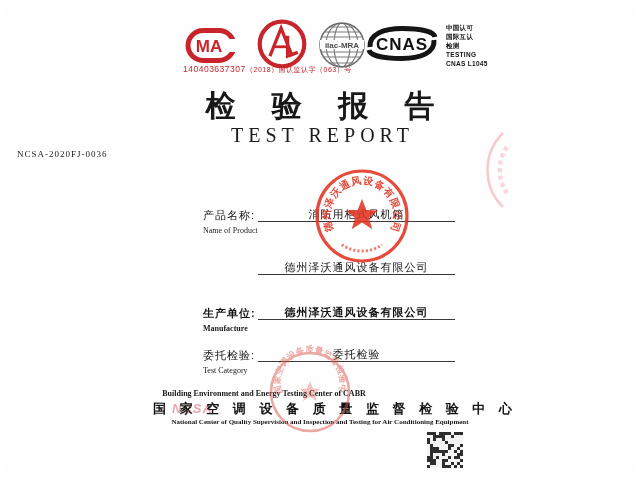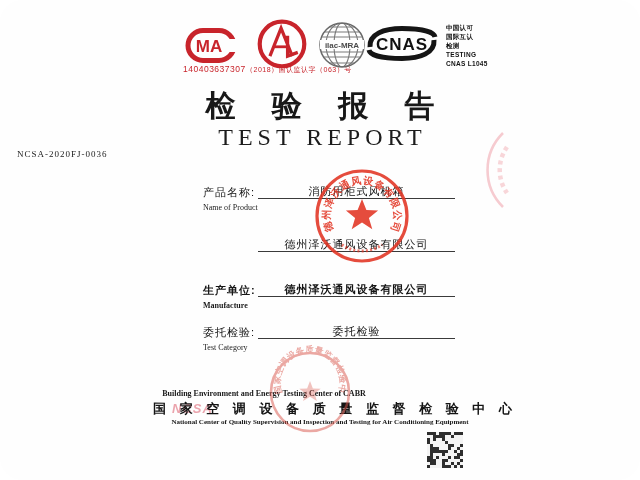--- a/index.html
+++ b/index.html
@@ -6,25 +6,25 @@
   .page{position:relative;width:640px;height:480px;background:#fefefe;overflow:hidden;
         font-family:"Liberation Sans",sans-serif;color:#1e1e1e;border-radius:22px;}
   .abs{position:absolute;}
   .cert-no{position:absolute;color:#c8242b;font-size:8.5px;letter-spacing:.5px;white-space:nowrap;}
   .cnas-block{position:absolute;left:446px;top:23px;font-size:6.5px;font-weight:bold;
               line-height:9px;color:#111;letter-spacing:.3px;}
   
   .title-cn{position:absolute;top:86px;left:0;width:640px;text-align:center;
             font-size:30px;font-weight:bold;letter-spacing:14px;color:#181818;text-indent:14px;}
   .title-en{position:absolute;top:124px;left:0;width:640px;text-align:center;
-            font-family:"Liberation Serif",serif;font-size:24px;letter-spacing:5px;color:#1c1c1c;text-indent:5px;}
+            font-family:"Liberation Serif",serif;font-size:20px;letter-spacing:5px;color:#1c1c1c;text-indent:5px;}
   .report-no{position:absolute;top:149px;left:0;width:640px;text-align:left;
              font-family:Liberation Serif, serif;font-size:9px;letter-spacing:1px;color:#222;text-indent:1px;padding-left:16px;}
   
-  .field{position:absolute;left:203px;width:252px;height:30px;}
+  .field{position:absolute;left:203px;width:252px;height:30px;margin-top:23px;}
   .flabel{position:absolute;left:0;top:0;font-size:11px;letter-spacing:1px;color:#161616;white-space:nowrap;}
   .flabel .en{display:block;font-family:"Liberation Serif",serif;font-size:8px;letter-spacing:0;
               color:#1a1a1a;margin-top:3px;}
   .fline{position:absolute;left:55px;top:0;width:197px;height:13px;border-bottom:1.2px solid #3a3a3a;
          text-align:center;line-height:13px;font-size:11px;letter-spacing:1px;color:#141414;white-space:nowrap;}
   .f1{top:185px;} .f2{top:238px;} .f3{top:283px;font-weight:bold;} .f4{top:325px;}
   
   .org-cn{position:absolute;top:370px;left:0;width:640px;text-align:center;
           font-size:14px;font-weight:bold;letter-spacing:1px;color:#141414;}
   .org-en{position:absolute;top:389px;left:0;width:528px;text-align:center;

